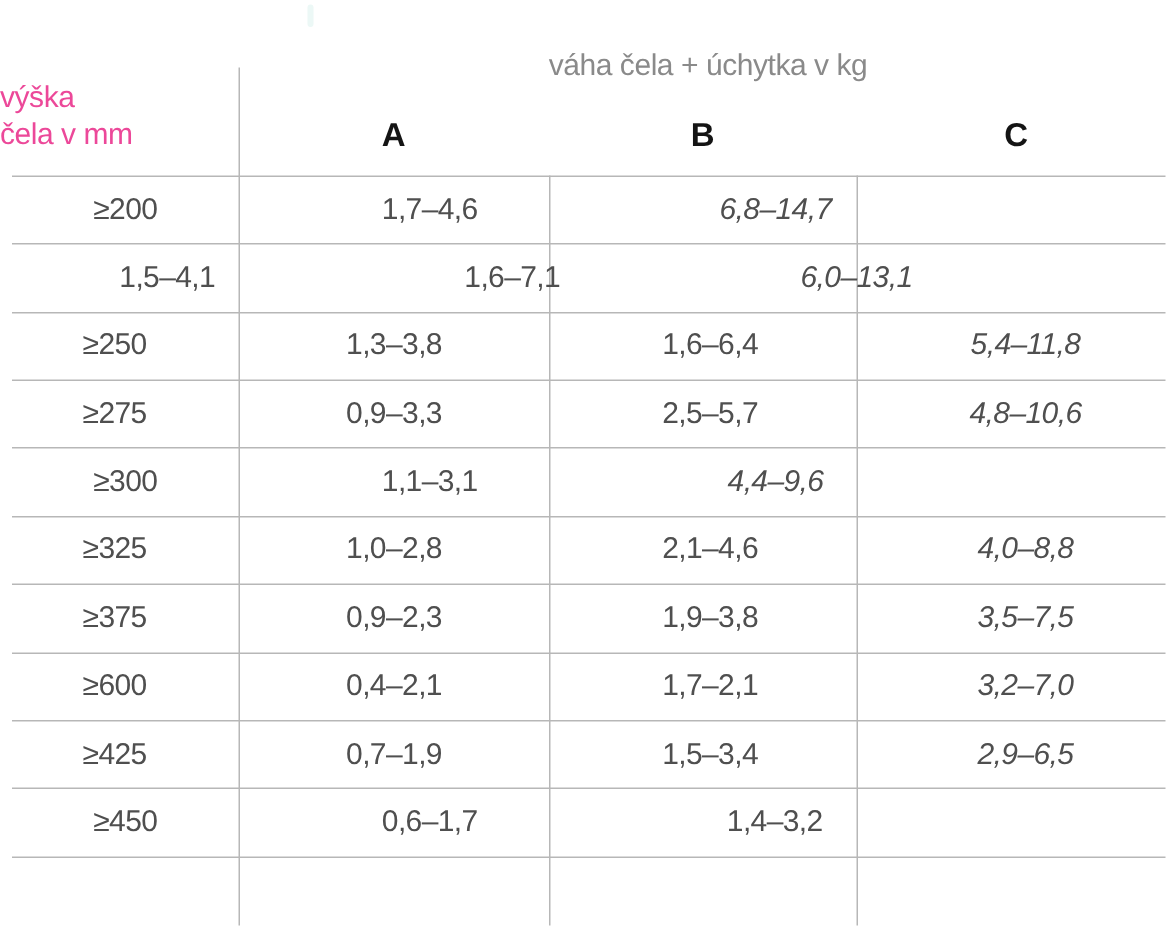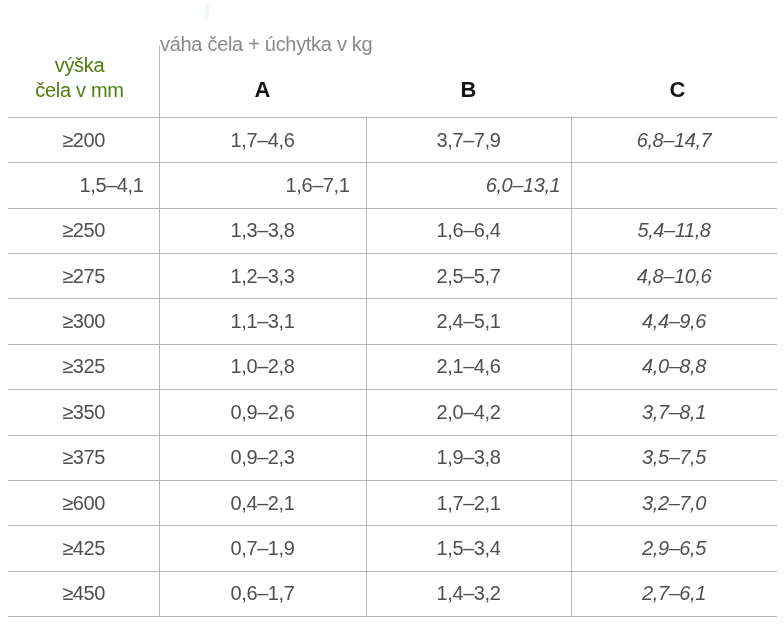--- a/index.html
+++ b/index.html
@@ -26,34 +26,35 @@
     background: #ecf8f6;
     border-radius: 2px;
   }
 
   
   .group-title {
     position: absolute;
     left: 160px;
     top: 33px;
     width: 624px;
+    text-align: center;
     font-size: 20px;
     letter-spacing: -0.3px;
     color: #8a8a8a;
   }
   .row-axis-header {
     position: absolute;
     left: 0;
     top: 53px;
     width: 159px;
-    text-align: center;
+    text-align: left;
     font-size: 20px;
     line-height: 25px;
     letter-spacing: -0.3px;
-    color: #4d7c0f;
+    color: #ec4899;
   }
   .col-h {
     position: absolute;
     top: 76px;
     height: 28px;
     line-height: 28px;
     text-align: center;
     font-size: 22px;
     font-weight: bold;
     color: #141414;
@@ -78,20 +79,21 @@
     left: 8px;
     top: 117px;
     width: 769px;
     border-bottom: 1.5px solid #b7b7b7;
   }
   .trow {
     display: flex;
     height: 45.36px;
     box-sizing: border-box;
     border-top: 1.5px solid #b7b7b7;
+    gap: 24px;
   }
   .cell {
     display: flex;
     align-items: center;
     justify-content: center;
     font-size: 20px;
     letter-spacing: -0.4px;
     color: #4f4f4f;
   }
   .c1 { width: 151px; }
@@ -118,57 +120,49 @@
   <div class="col-h col-h-c">C</div>
 
   <div class="vline vline-1"></div>
   <div class="vline vline-2"></div>
   <div class="vline vline-3"></div>
 
   <div class="tbody">
     <div class="trow">
       <div class="cell c1">≥200</div>
       <div class="cell c2">1,7–4,6</div>
-      <div class="cell c3">3,7–7,9</div>
       <div class="cell c4">6,8–14,7</div>
     </div>
     <div class="trow">
       <div class="cell c2">1,5–4,1</div>
       <div class="cell c3">1,6–7,1</div>
       <div class="cell c4">6,0–13,1</div>
     </div>
     <div class="trow">
       <div class="cell c1">≥250</div>
       <div class="cell c2">1,3–3,8</div>
       <div class="cell c3">1,6–6,4</div>
       <div class="cell c4">5,4–11,8</div>
     </div>
     <div class="trow">
       <div class="cell c1">≥275</div>
-      <div class="cell c2">1,2–3,3</div>
+      <div class="cell c2">0,9–3,3</div>
       <div class="cell c3">2,5–5,7</div>
       <div class="cell c4">4,8–10,6</div>
     </div>
     <div class="trow">
       <div class="cell c1">≥300</div>
       <div class="cell c2">1,1–3,1</div>
-      <div class="cell c3">2,4–5,1</div>
       <div class="cell c4">4,4–9,6</div>
     </div>
     <div class="trow">
       <div class="cell c1">≥325</div>
       <div class="cell c2">1,0–2,8</div>
       <div class="cell c3">2,1–4,6</div>
       <div class="cell c4">4,0–8,8</div>
-    </div>
-    <div class="trow">
-      <div class="cell c1">≥350</div>
-      <div class="cell c2">0,9–2,6</div>
-      <div class="cell c3">2,0–4,2</div>
-      <div class="cell c4">3,7–8,1</div>
     </div>
     <div class="trow">
       <div class="cell c1">≥375</div>
       <div class="cell c2">0,9–2,3</div>
       <div class="cell c3">1,9–3,8</div>
       <div class="cell c4">3,5–7,5</div>
     </div>
     <div class="trow">
       <div class="cell c1">≥600</div>
       <div class="cell c2">0,4–2,1</div>
@@ -178,17 +172,16 @@
     <div class="trow">
       <div class="cell c1">≥425</div>
       <div class="cell c2">0,7–1,9</div>
       <div class="cell c3">1,5–3,4</div>
       <div class="cell c4">2,9–6,5</div>
     </div>
     <div class="trow">
       <div class="cell c1">≥450</div>
       <div class="cell c2">0,6–1,7</div>
       <div class="cell c3">1,4–3,2</div>
-      <div class="cell c4">2,7–6,1</div>
     </div>
   </div>
 
 </div>
 
 </body></html>

